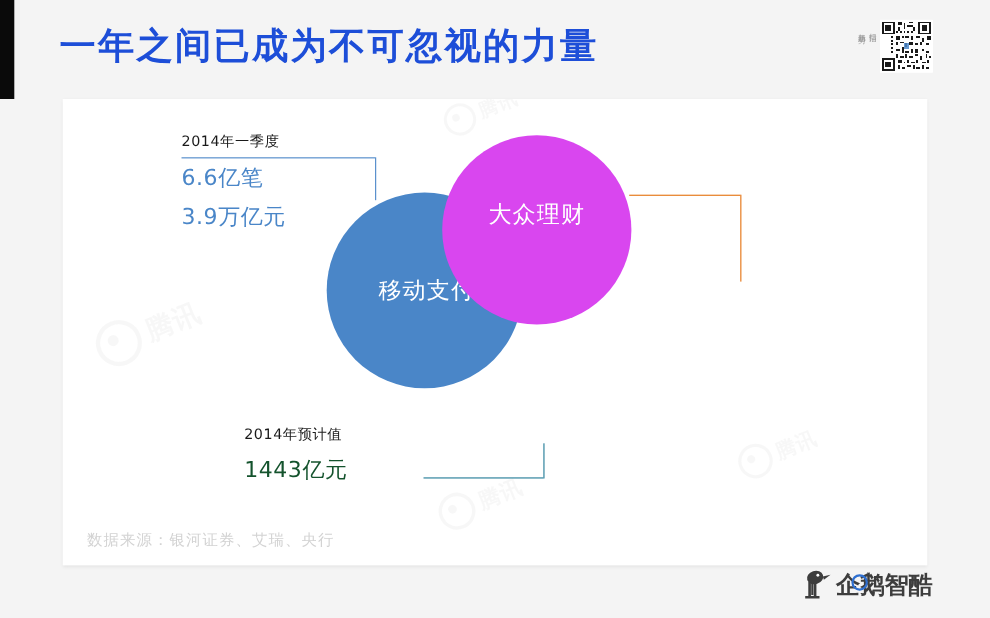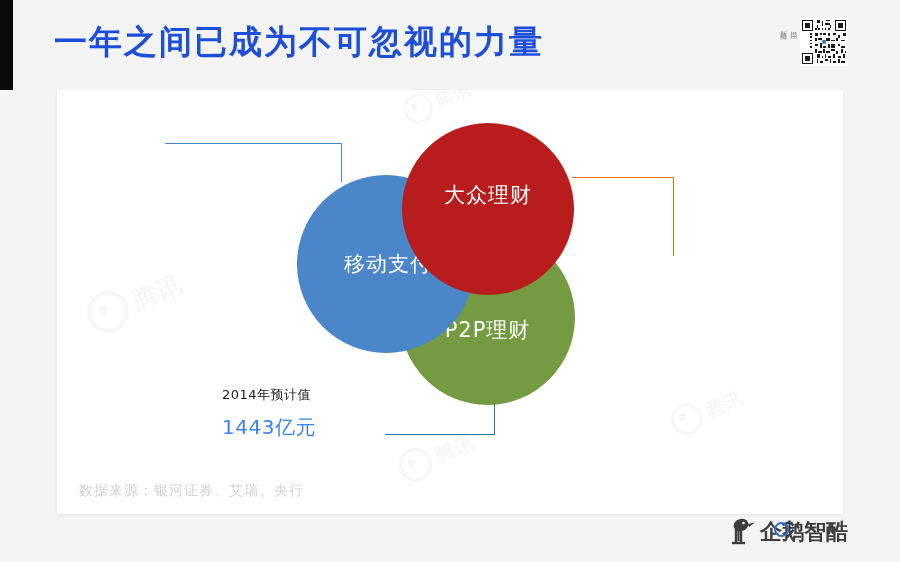--- a/index.html
+++ b/index.html
@@ -137,21 +137,21 @@
     top: 85px;
     background: #4a86c8;
     z-index: 2;
   }
   .circle-blue .circle-label { transform: translate(2px, 0); }
   .circle-orange {
     width: 172px;
     height: 172px;
     left: 345px;
     top: 33px;
-    background: #b91c1c;
+    background: #d946ef;
     z-index: 3;
   }
   .circle-orange .circle-label { transform: translate(0, -14px); }
   .circle-green {
     width: 175px;
     height: 175px;
     left: 343px;
     top: 140px;
     background: #759b42;
     z-index: 1;
@@ -192,21 +192,21 @@
   }
   .callout-value:last-child { margin-bottom: 0; }
 
   .callout-topleft { left: 108px; top: 30px; }
   .callout-topleft .callout-value { color: #4a86c8; }
 
   .callout-right { left: 564px; top: 185px; }
   .callout-right .callout-value { color: #e4700d; }
 
   .callout-bottomleft { left: 165px; top: 260px; margin-top: 36px; }
-  .callout-bottomleft .callout-value { color: #3b82f6; }
+  .callout-bottomleft .callout-value { color: #14532d; }
 
   
   .source-note {
     position: absolute;
     left: 22px;
     bottom: 14px;
     font-size: 14px;
     color: #d3d3d3;
     letter-spacing: 1px;
     z-index: 5;
@@ -362,30 +362,32 @@
     <span class="wm-text">腾讯</span>
   </div>
 
   <div class="conn conn-h conn-tl-h"></div>
   <div class="conn conn-v conn-tl-v"></div>
   <div class="conn conn-h conn-r-h"></div>
   <div class="conn conn-v conn-r-v"></div>
   <div class="conn conn-h conn-bl-h"></div>
   <div class="conn conn-v conn-bl-v"></div>
 
-  <div class="circle circle-green">
-    <span class="circle-label">P2P理财</span>
-  </div>
   <div class="circle circle-blue">
     <span class="circle-label">移动支付</span>
   </div>
   <div class="circle circle-orange">
     <span class="circle-label">大众理财</span>
   </div>
 
+  <div class="callout callout-topleft">
+    <div class="callout-title">2014年一季度</div>
+    <div class="callout-value">6.6亿笔</div>
+    <div class="callout-value">3.9万亿元</div>
+  </div>
 
 
   <div class="callout callout-bottomleft">
     <div class="callout-title">2014年预计值</div>
     <div class="callout-value">1443亿元</div>
   </div>
 
   <div class="source-note">数据来源：银河证券、艾瑞、央行</div>
 </div>
 

